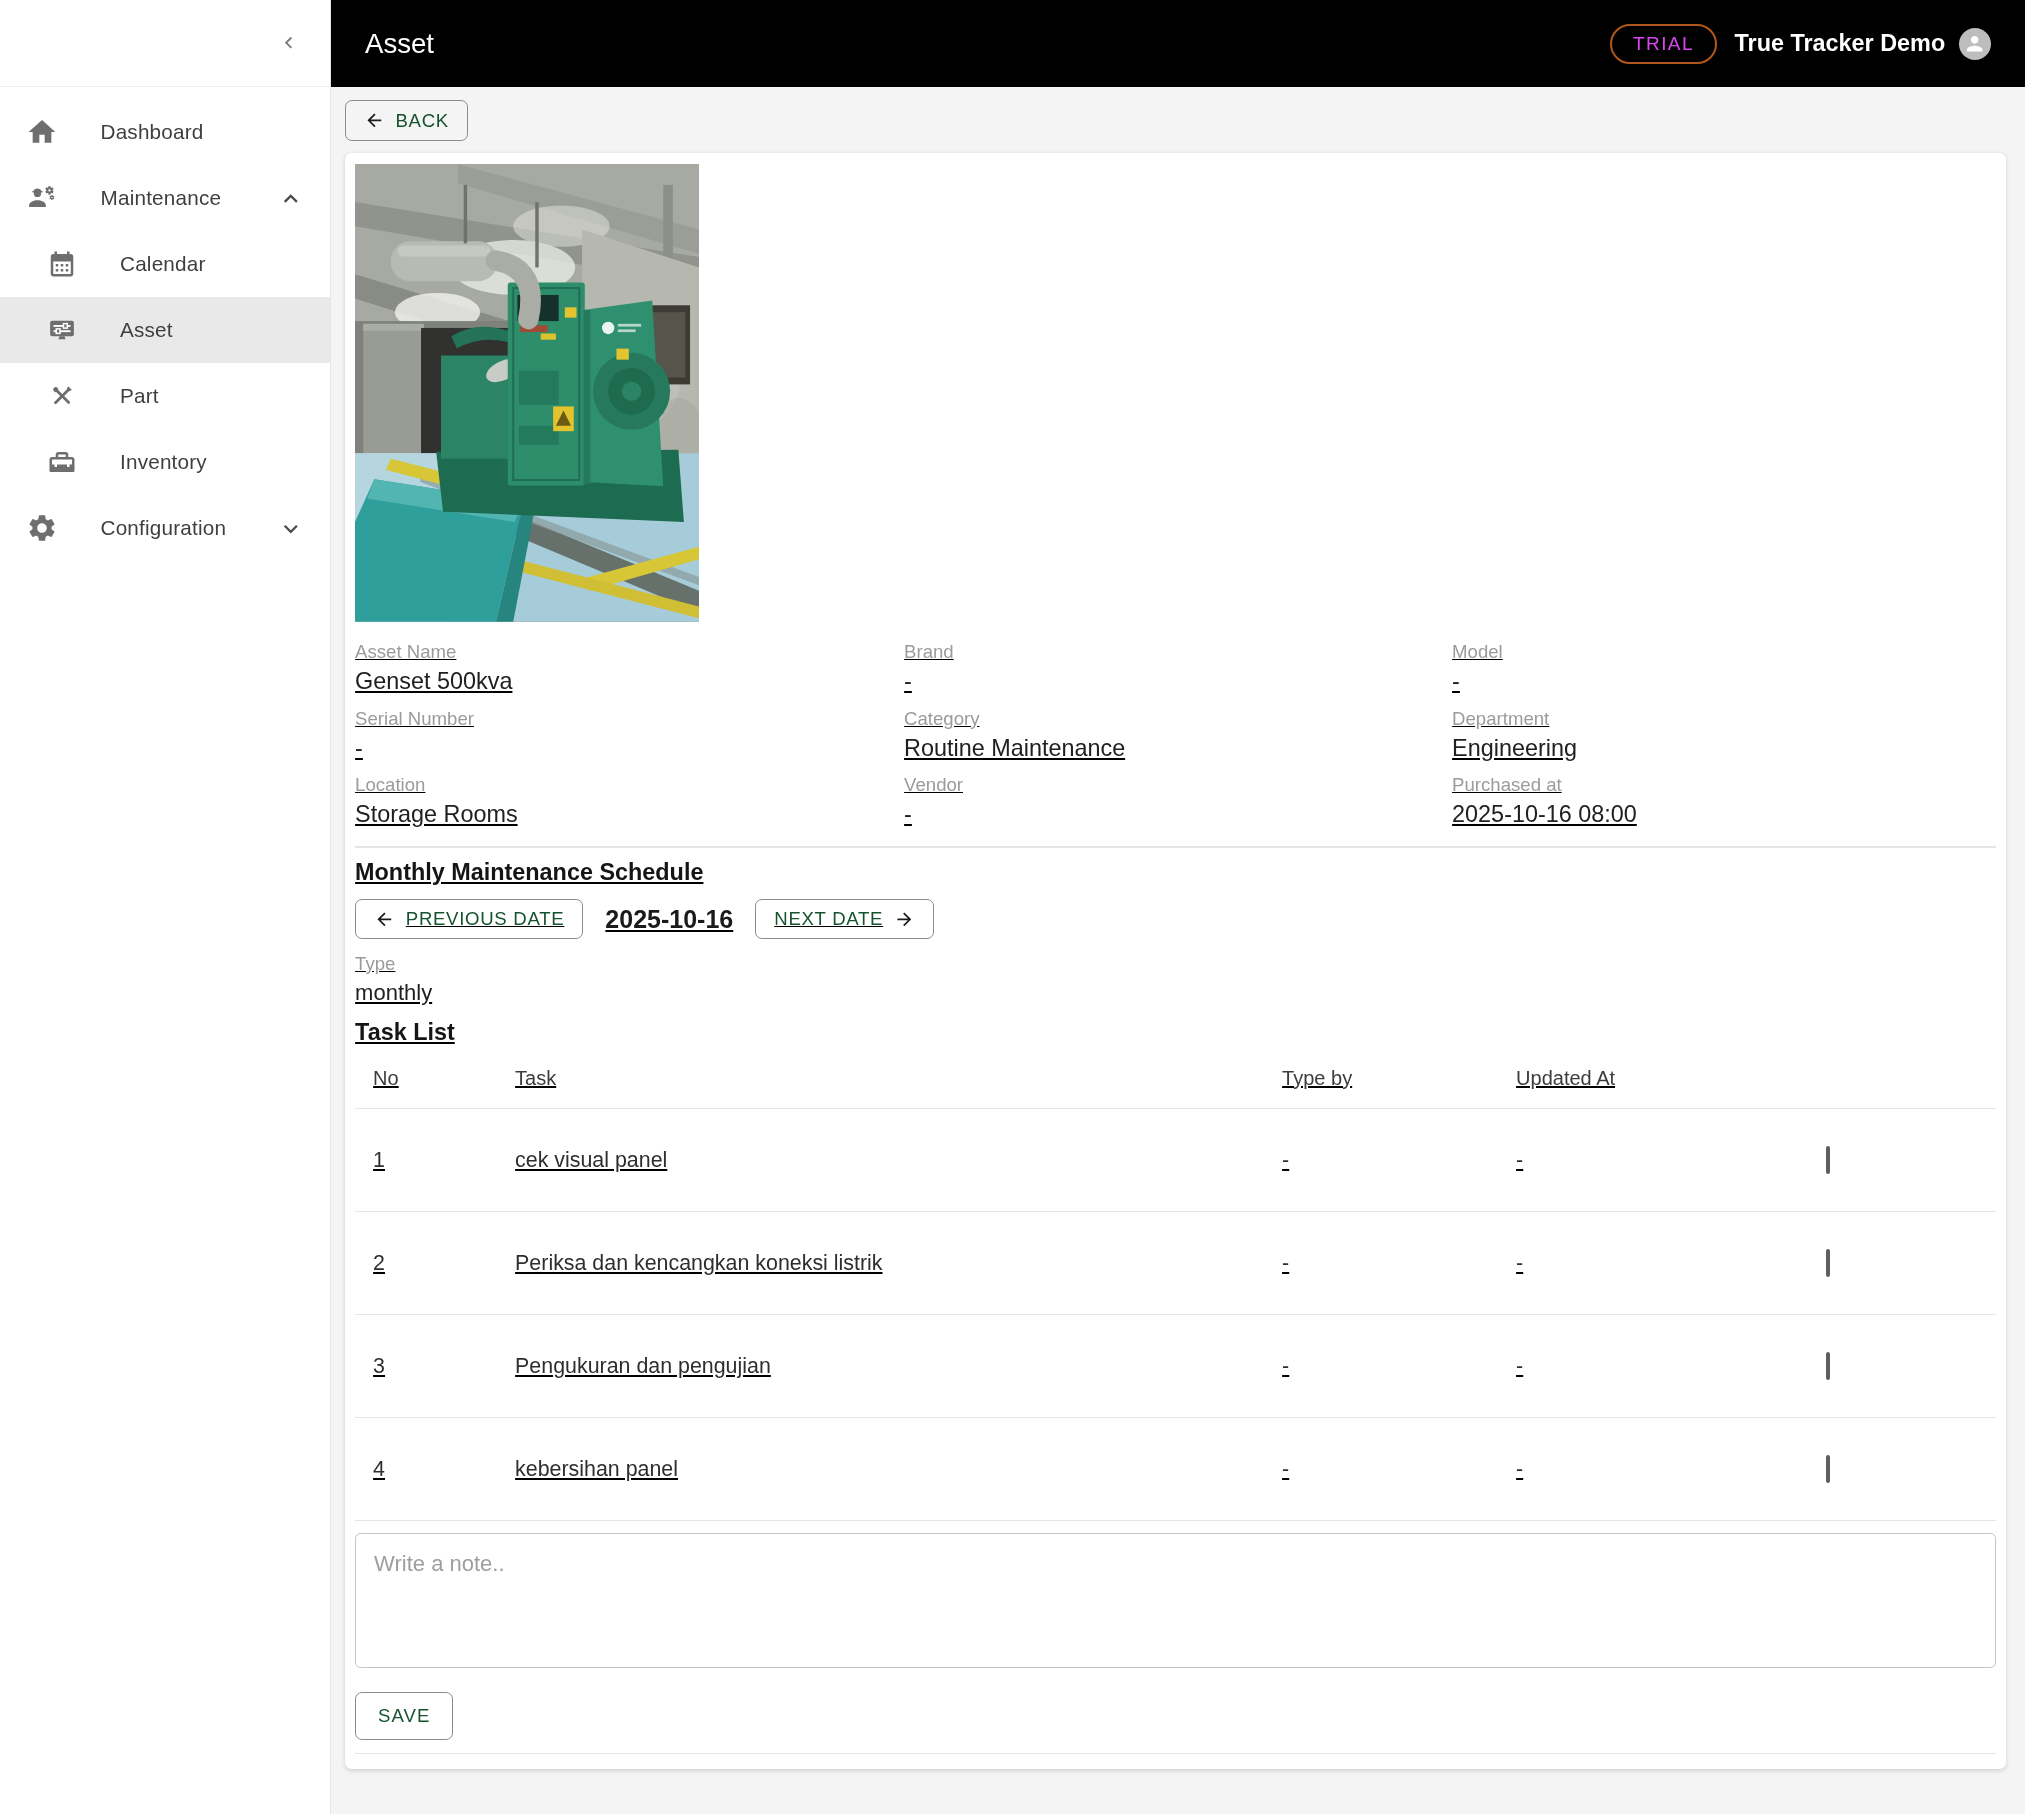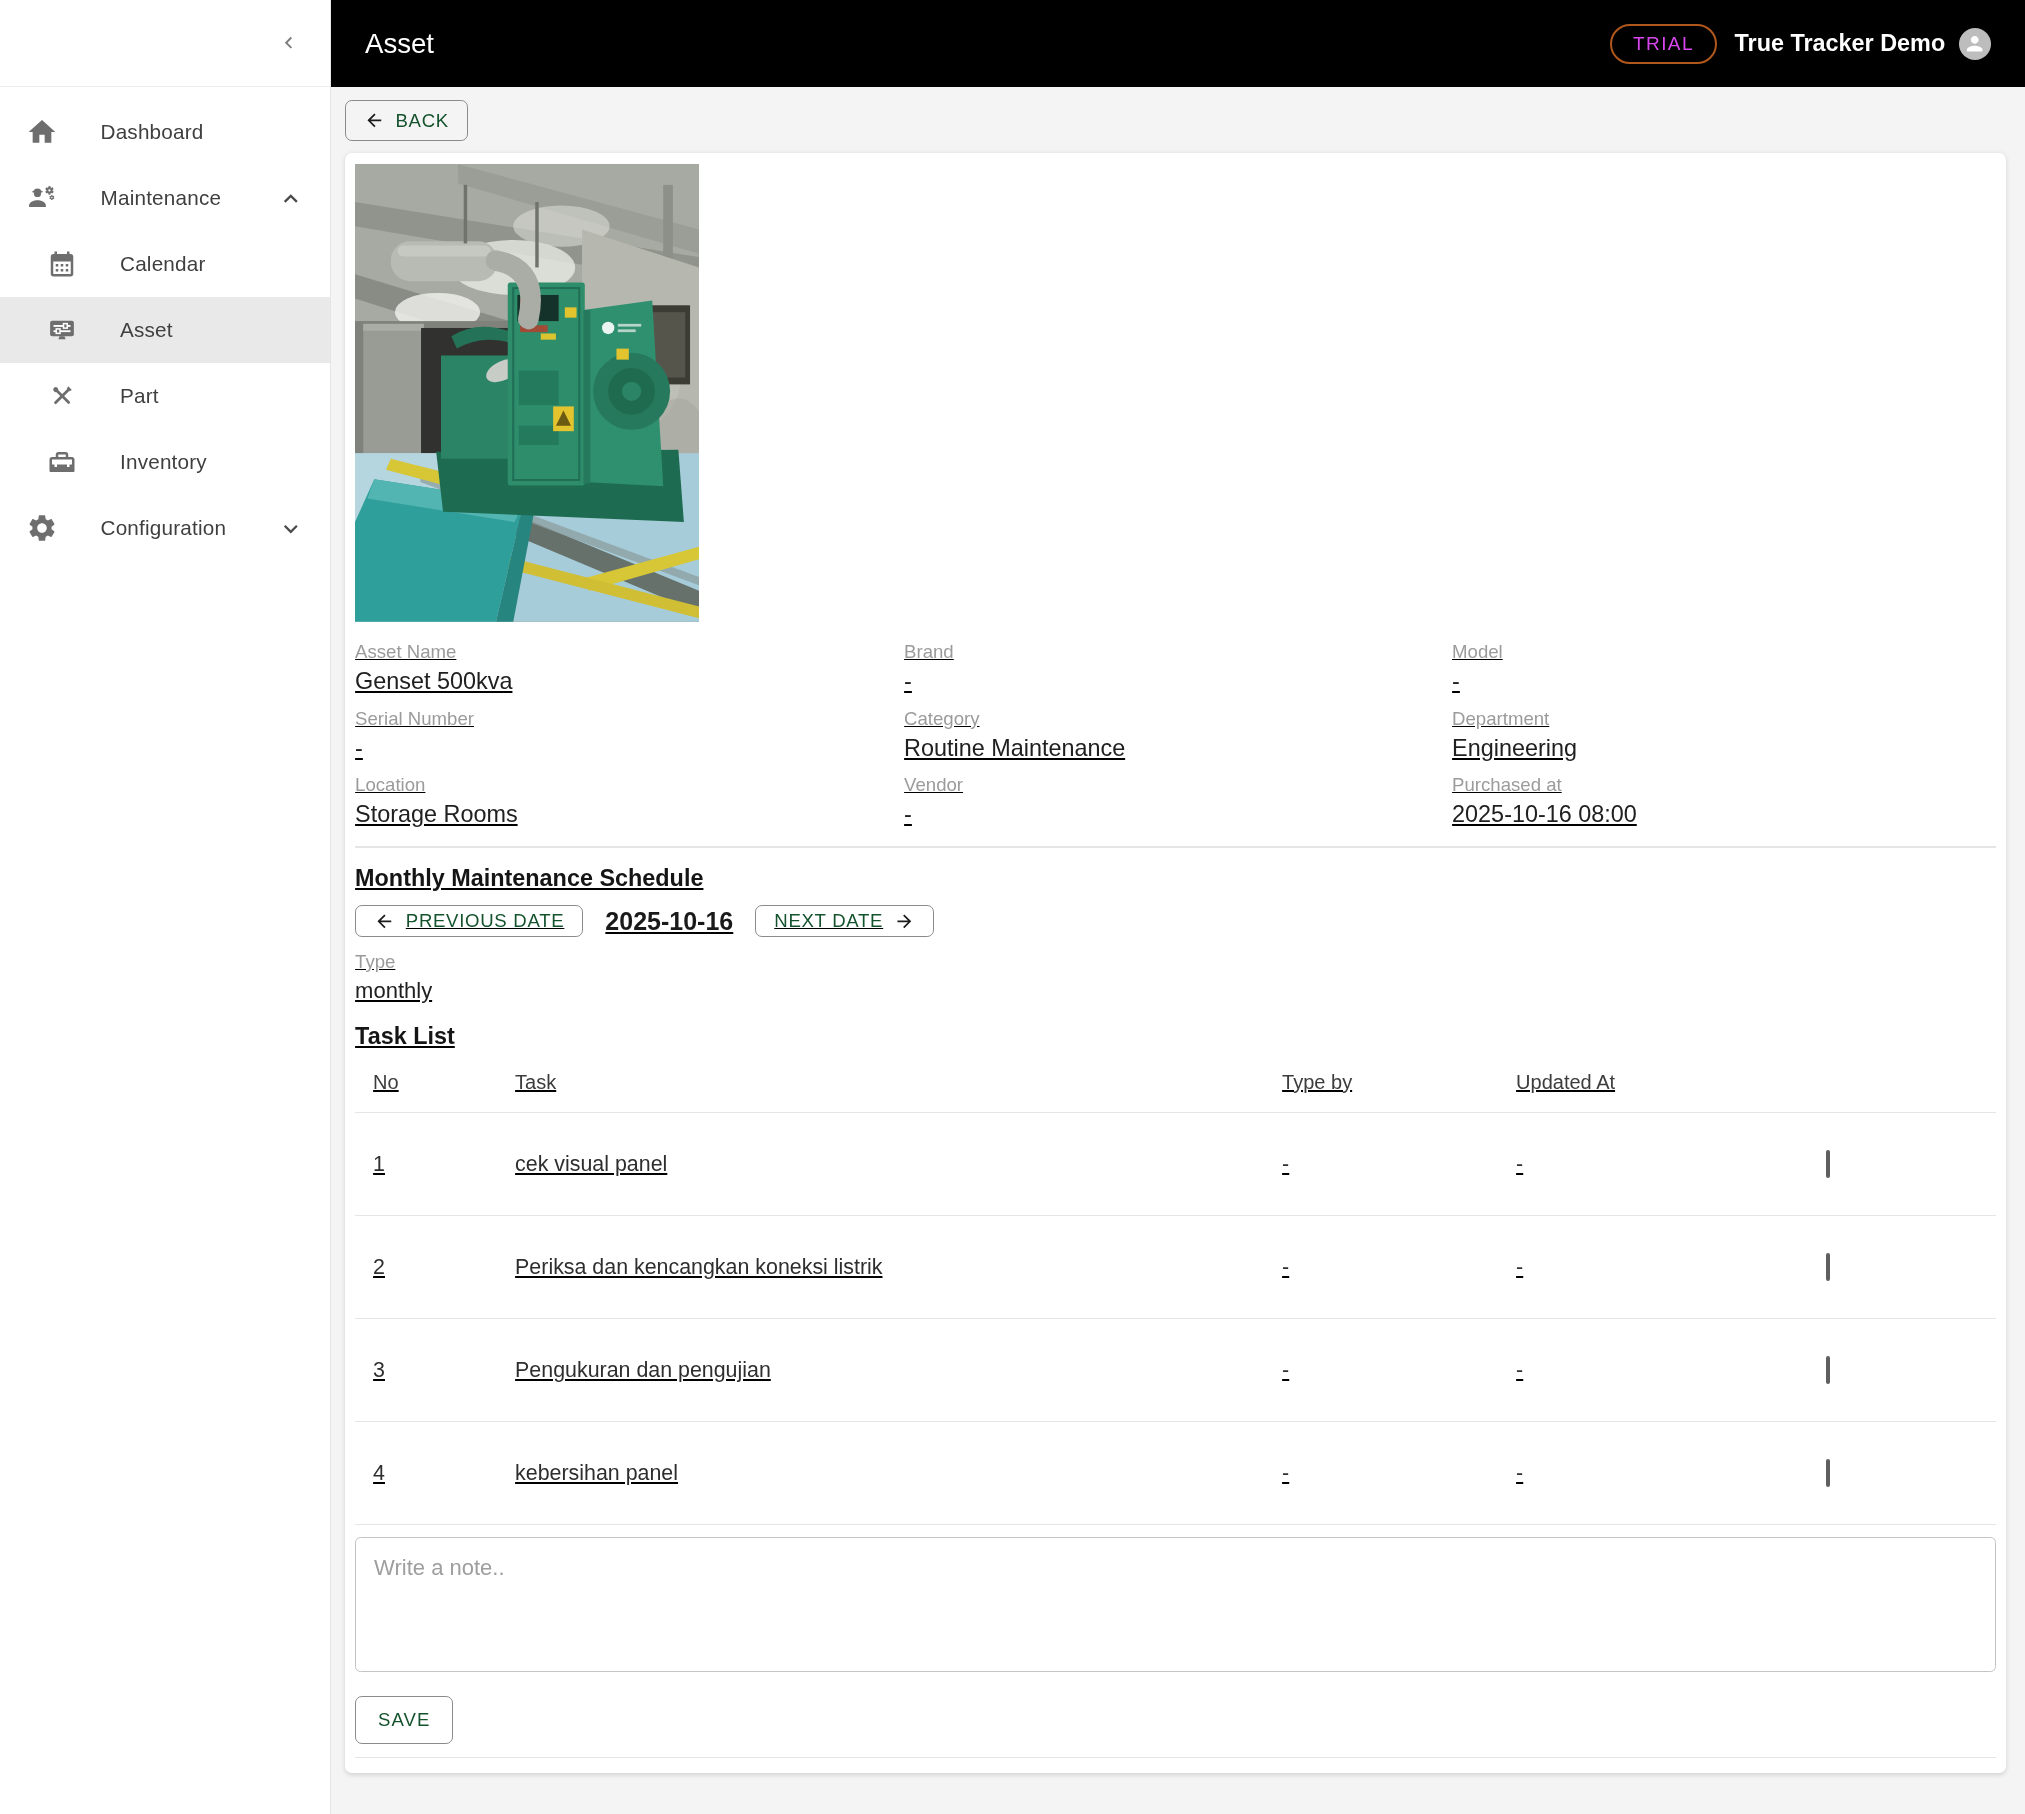--- a/index.html
+++ b/index.html
@@ -47,24 +47,24 @@
   .photo { width:344px; height:458px; overflow:hidden; background:#9aa09a; }
   .photo svg { display:block; }
 
   .details-grid { margin-top:19px; display:grid; grid-template-columns:549px 548px 1fr; }
   .field { margin-bottom:11.7px; }
   .field-label { font-size:18.6px; line-height:22px; color:#9b9b9b; }
   .field-value { font-size:23.4px; line-height:30px; color:#202020; margin-top:2.8px; }
 
   .divider { height:1.4px; background:#e5e5e5; margin-top:5.5px; }
 
-  .section-title { font-size:23.4px; line-height:30px; font-weight:bold; color:#151515; margin-top:15px; }
+  .section-title { font-size:23.4px; line-height:30px; font-weight:bold; color:#151515; margin-top:9px; }
 
   .date-row { margin-top:12.4px; display:flex; align-items:center; }
-  .date-row .btn { height:32px; }
+  .date-row .btn { height:40px; }
   .current-date { font-size:25px; font-weight:bold; color:#1a1a1a; margin:0 22px; }
 
   .type-block { margin-top:13.8px; }
   .type-value { font-size:22px; line-height:30px; color:#202020; margin-top:2.8px; }
 
   .task-table { margin-top:1.4px; }
   .t-row { display:grid; grid-template-columns:160px 767px 234px 269px 1fr; align-items:center; }
   .t-head { height:61px; border-bottom:1.4px solid #e5e5e5; color:#3c3c3c; font-size:20px; }
   .t-body { height:103px; border-bottom:1.4px solid #e5e5e5; color:#2e2e2e; font-size:21.4px; }
   .cell-no { padding-left:18px; }

